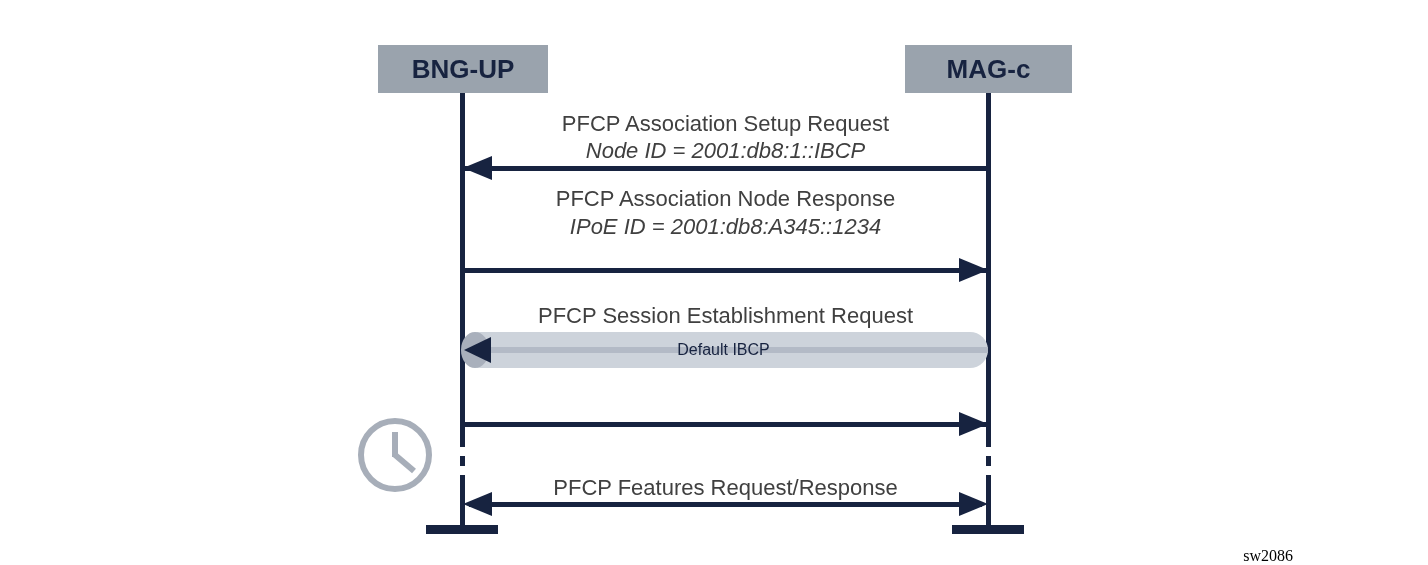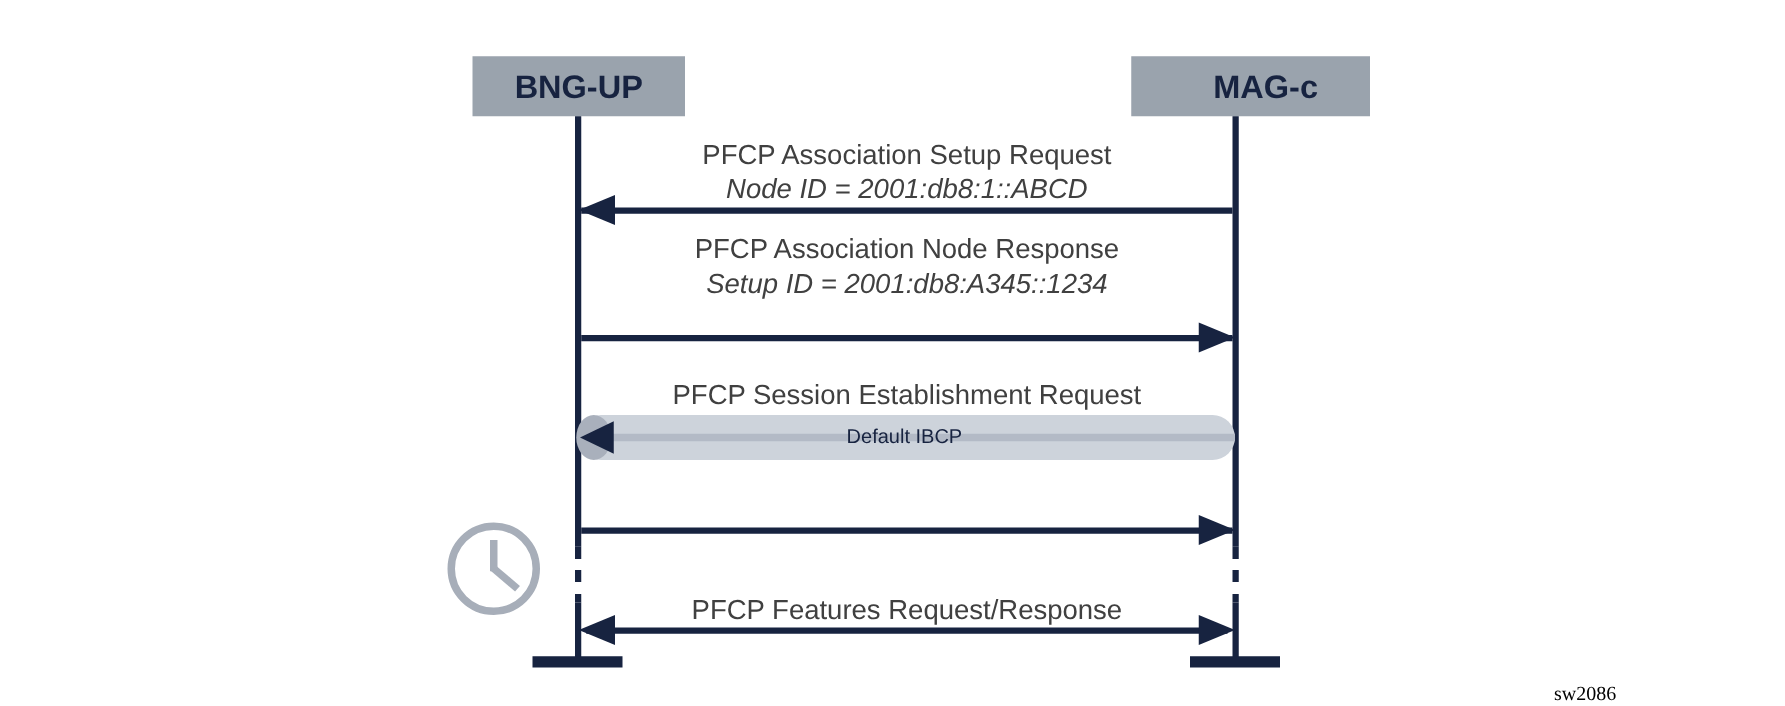--- a/index.html
+++ b/index.html
@@ -53,44 +53,44 @@
   }
 </style>
 </head>
 <body>
 
 <div class="stage">
 
   <div class="actor" style="left:378px;width:170px;">
     <span>BNG-UP</span>
   </div>
-  <div class="actor" style="left:905px;width:167px;padding-left:24px;">
+  <div class="actor" style="left:905px;width:167px;">
     <span>MAG-c</span>
   </div>
 
   <div class="lifeline" style="left:460px;top:77px;height:344px;"></div>
   <div class="lifeline dashed" style="left:460px;top:421px;height:45px;"></div>
   <div class="lifeline" style="left:460px;top:466px;height:47px;"></div>
 
   <div class="lifeline" style="left:986px;top:77px;height:344px;"></div>
   <div class="lifeline dashed" style="left:986px;top:421px;height:45px;"></div>
   <div class="lifeline" style="left:986px;top:466px;height:47px;"></div>
 
   <div class="endbar" style="left:426px;top:509px;"></div>
   <div class="endbar" style="left:952px;top:509px;"></div>
 
   <div class="msg" style="top:94px;">PFCP Association Setup Request</div>
-  <div class="msg param" style="top:121px;">Node ID = 2001:db8:1::ABCD</div>
+  <div class="msg param" style="top:121px;">Node ID = 2001:db8:1::IBCP</div>
   <div class="arrow" style="top:140px;">
     <div class="shaft"></div>
     <div class="ah hleft"></div>
   </div>
 
   <div class="msg" style="top:169px;">PFCP Association Node Response</div>
-  <div class="msg param" style="top:197px;">Setup ID = 2001:db8:A345::1234</div>
+  <div class="msg param" style="top:197px;">IPoE ID = 2001:db8:A345::1234</div>
   <div class="arrow" style="top:242px;">
     <div class="shaft"></div>
     <div class="ah hright"></div>
   </div>
 
   <div class="msg" style="top:286px;">PFCP Session Establishment Request</div>
   <div class="tube">
     <div class="stripe"></div>
     <div class="cap"></div>
     <div class="tube-head"></div>

